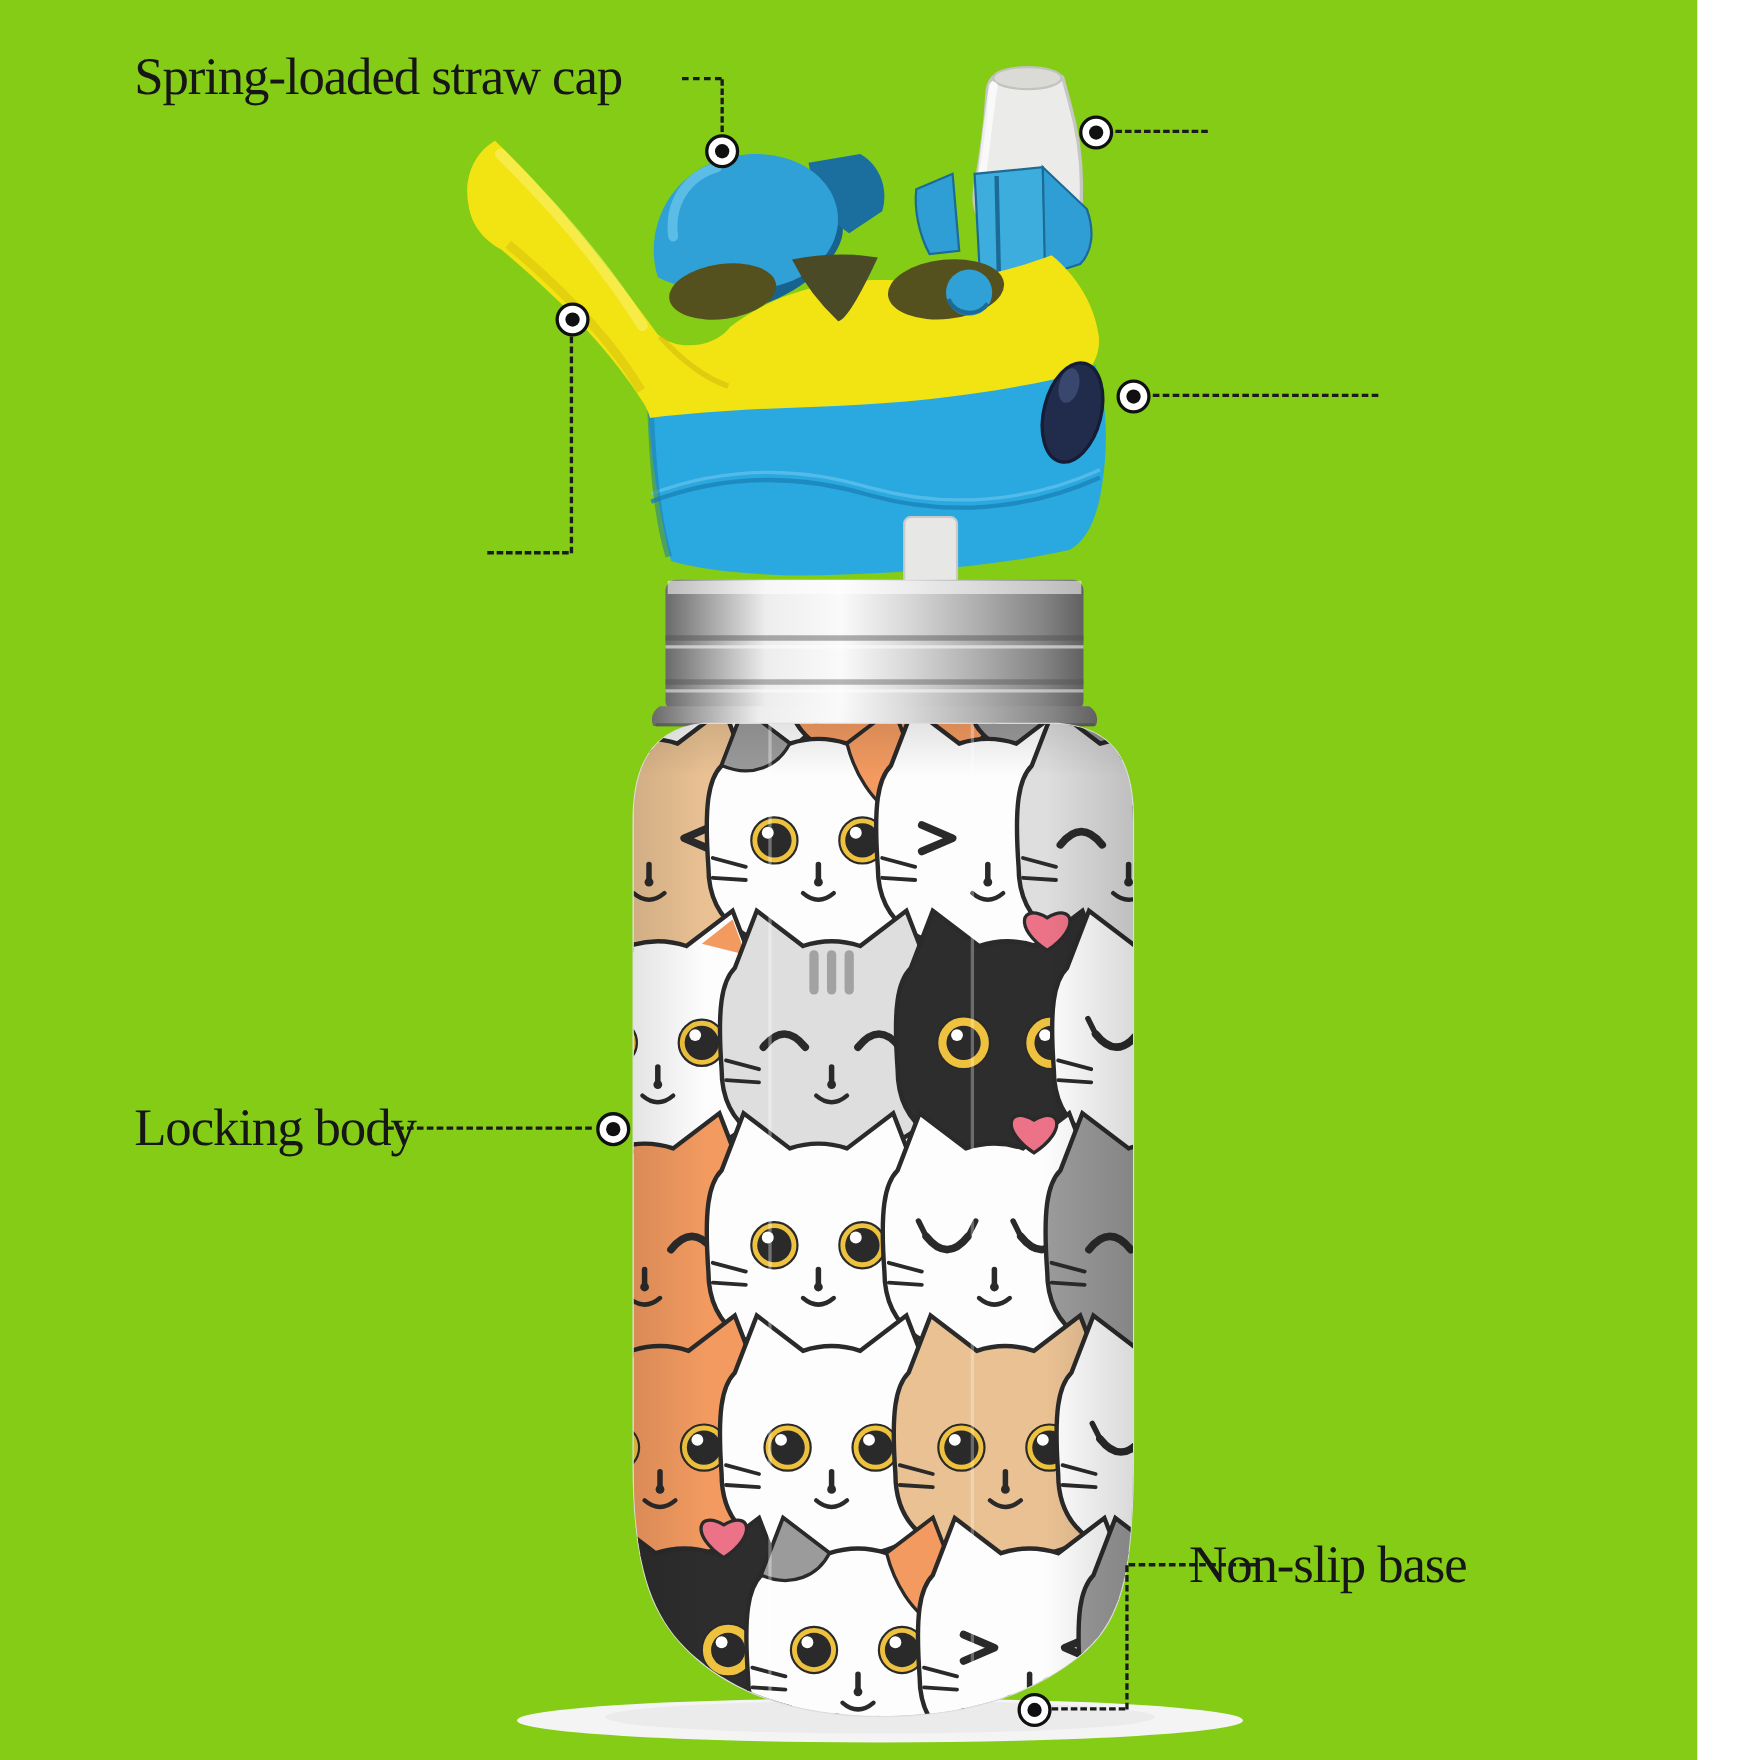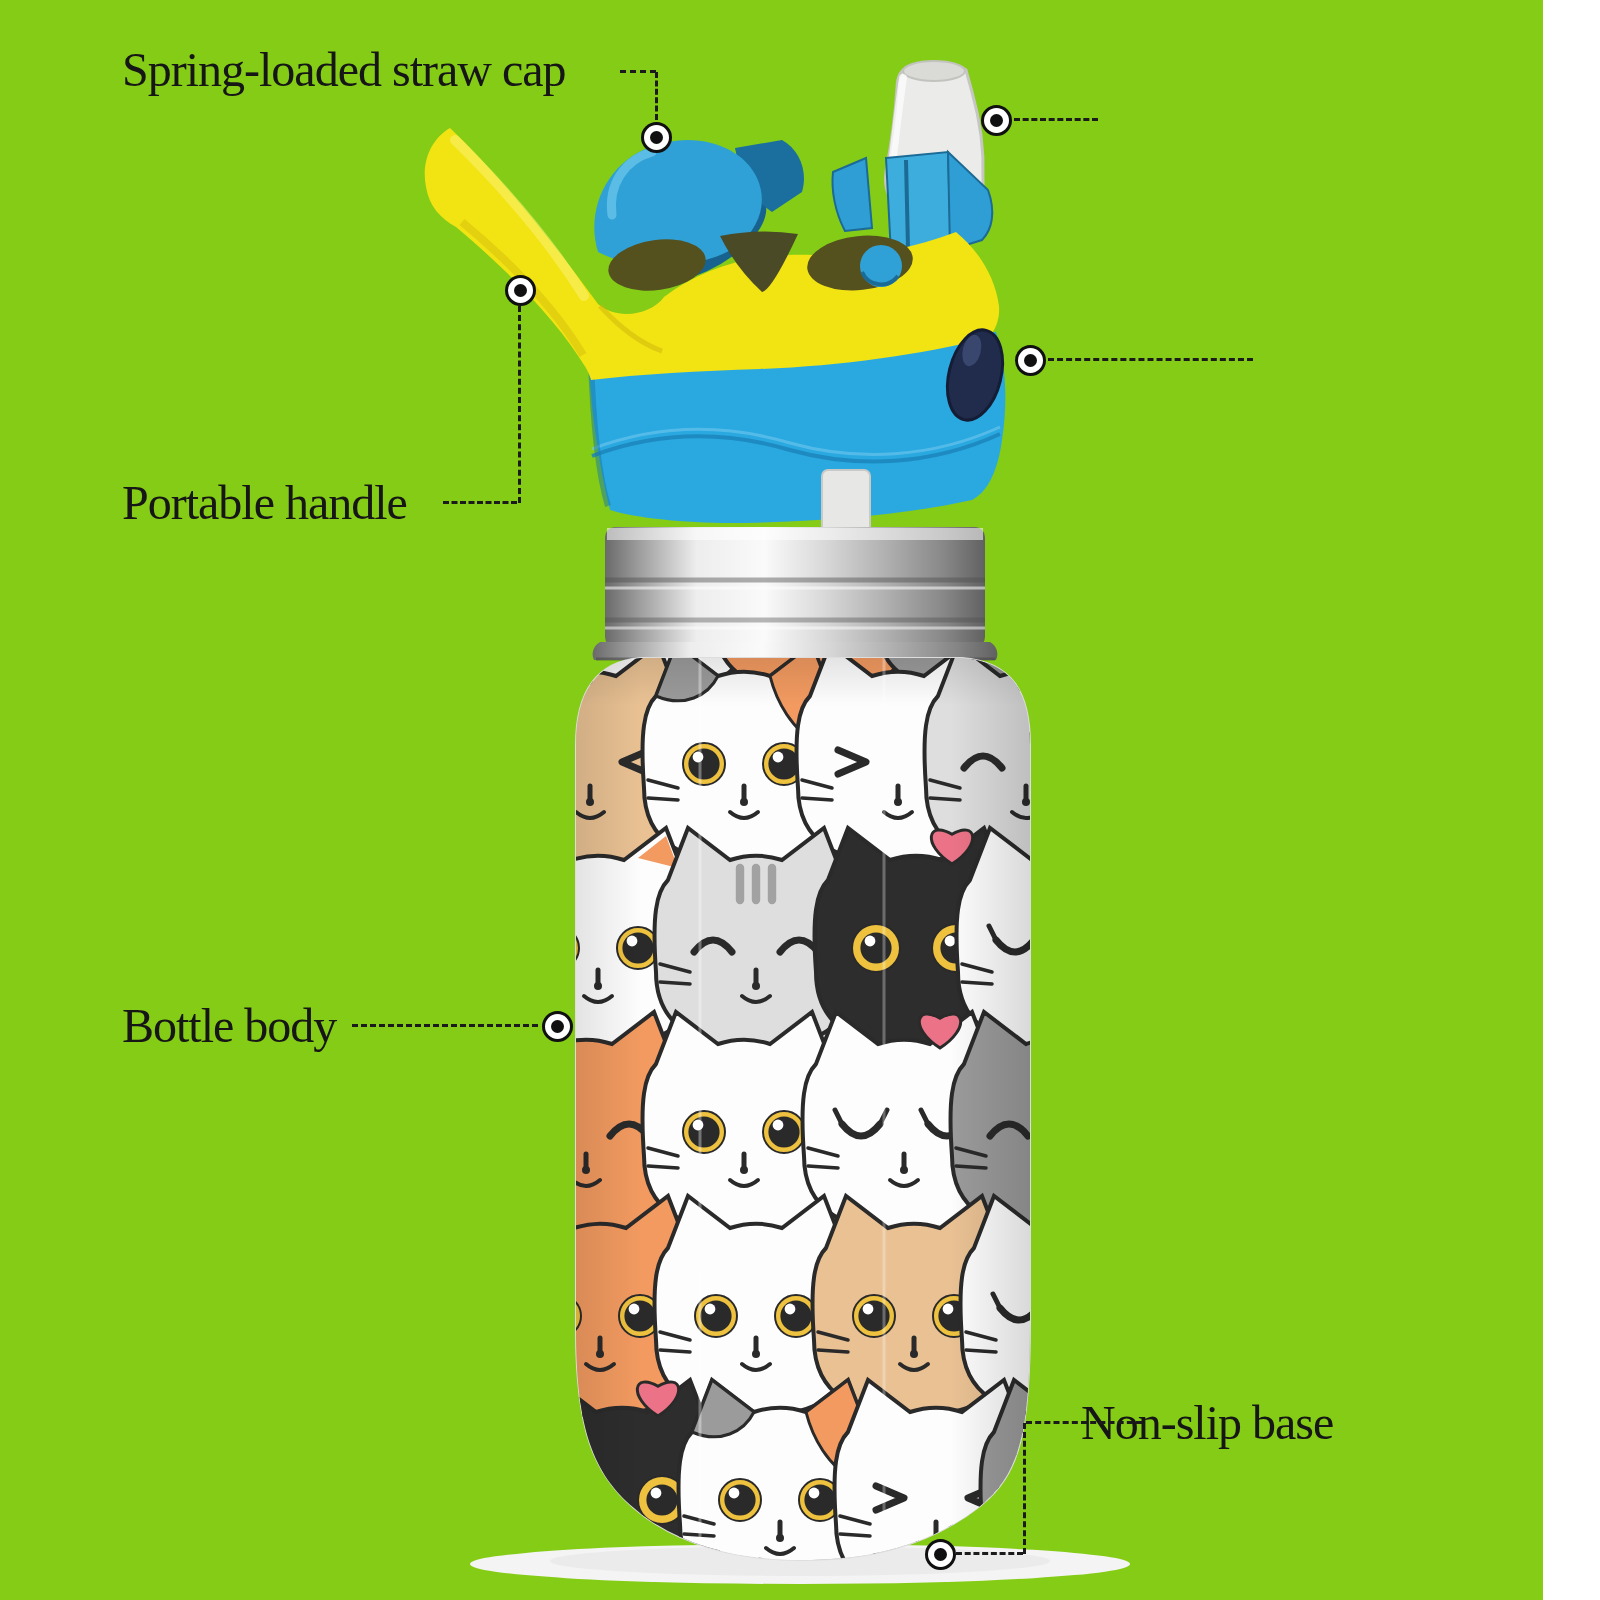--- a/index.html
+++ b/index.html
@@ -445,28 +445,27 @@
   <div class="dash-h" style="left:1014px;top:118px;width:84px"></div>
   <div class="bullseye" style="left:981px;top:105px">
       <span class="dot"></span>
     </div>
 
   <div class="dash-h" style="left:1048px;top:358px;width:205px"></div>
   <div class="bullseye" style="left:1015px;top:345px">
       <span class="dot"></span>
     </div>
 
-  <div class="callout" style="left:122px;top:475px">Portable handle</div>
   <div class="dash-h" style="left:443px;top:501px;width:74px"></div>
   <div class="dash-v" style="left:518px;top:306px;height:197px"></div>
   <div class="bullseye" style="left:505px;top:275px">
       <span class="dot"></span>
     </div>
 
-  <div class="callout" style="left:122px;top:998px">Bottle body</div>
+  <div class="callout" style="left:122px;top:998px">Locking body</div>
   <div class="dash-h" style="left:352px;top:1024px;width:186px"></div>
   <div class="bullseye" style="left:542px;top:1011px">
       <span class="dot"></span>
     </div>
 
   <div class="callout" style="left:1081px;top:1395px">Non-slip base</div>
   <div class="dash-h" style="left:1026px;top:1421px;width:116px"></div>
   <div class="dash-v" style="left:1023px;top:1423px;height:131px"></div>
   <div class="dash-h" style="left:956px;top:1552px;width:67px"></div>
   <div class="bullseye" style="left:925px;top:1539px">

